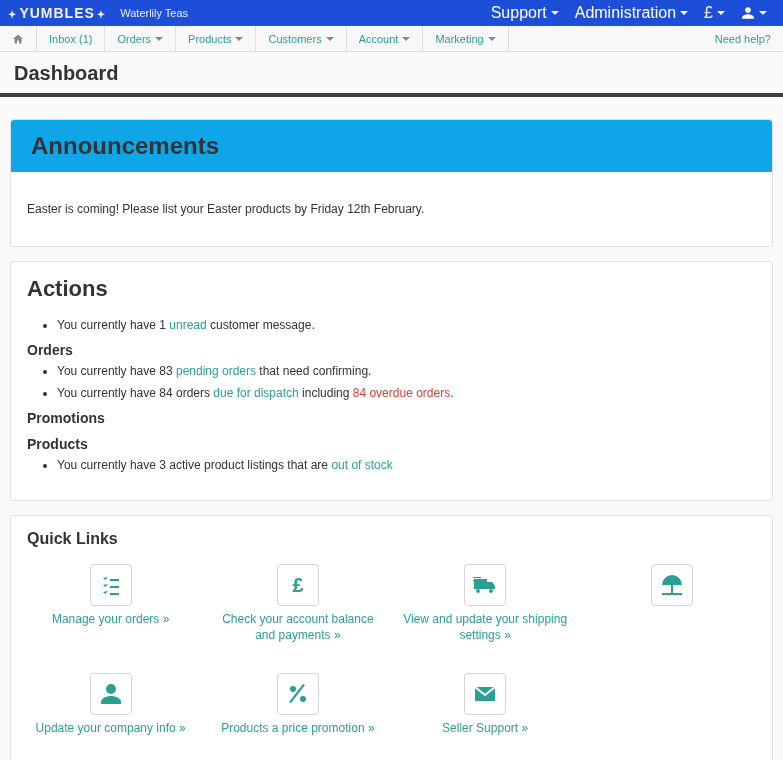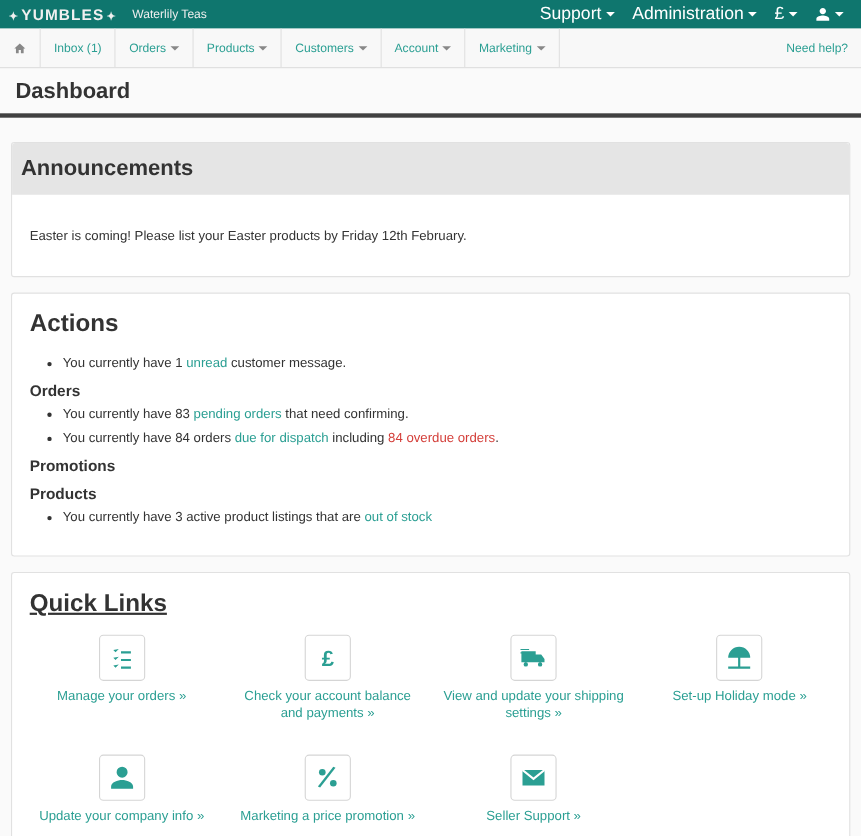--- a/index.html
+++ b/index.html
@@ -3,21 +3,21 @@
   <meta charset="utf-8">
   <style>
     * { box-sizing: border-box; margin: 0; padding: 0; }
     body {
       font-family: "Helvetica Neue", Helvetica, Arial, sans-serif;
       font-size: 13px;
       color: #333;
       background: #fafafa;
     }
     .topbar {
-      background: #0f766e;
+      background: #1d4ed8;
       height: 26px;
       display: flex;
       align-items: center;
       padding: 0 8px;
       color: #fff;
     }
     .logo {
       font-family: "Comic Sans MS", cursive, sans-serif;
       font-weight: bold;
       font-size: 14px;
@@ -46,21 +46,21 @@
       margin-left: 4px;
       border-left: 4px solid transparent;
       border-right: 4px solid transparent;
       border-top: 4px solid currentColor;
     }
     .user-icon-svg { width: 14px; height: 14px; fill: #fff; }
 
     .navbar {
       background: #f8f8f8;
       border-bottom: 1px solid #ddd;
-      height: 36px;
+      height: 26px;
       display: flex;
       align-items: stretch;
     }
     .nav-item {
       border-right: 1px solid #e0e0e0;
       padding: 0 12px;
       font-size: 11px;
       color: #2b9f93;
       display: flex;
       align-items: center;
@@ -88,23 +88,23 @@
     .panel {
       margin: 14px 10px;
       background: #fff;
       border: 1px solid #e1e1e1;
       border-radius: 3px;
     }
     .panel-announce {
       margin-top: 22px;
     }
     .announce-header {
-      background: #e5e5e5;
-      padding: 12px 8px;
-      font-size: 20px;
+      background: #0ea5e9;
+      padding: 12px 20px;
+      font-size: 24px;
       font-weight: bold;
       color: #333;
       border-top-left-radius: 3px;
       border-top-right-radius: 3px;
     }
     .announce-body {
       padding: 30px 16px;
       font-size: 12px;
       color: #333;
     }
@@ -133,24 +133,23 @@
       margin-bottom: 8px;
       color: #333;
     }
     .link-teal { color: #2b9f93; cursor: pointer; }
     .link-red { color: #d43f3a; cursor: pointer; }
 
     .quicklinks-body {
       padding: 14px 16px 24px;
     }
     .quicklinks-body h2 {
-      font-size: 22px;
+      font-size: 16px;
       font-weight: bold;
       margin-bottom: 16px;
-      text-decoration: underline;
     }
     .ql-grid {
       display: grid;
       grid-template-columns: repeat(4, 1fr);
       gap: 30px 20px;
     }
     .ql-item {
       text-align: center;
       cursor: pointer;
     }
@@ -303,41 +302,40 @@
         </div>
         <div class="ql-label">View and update your shipping settings »</div>
       </div>
 
       <div class="ql-item">
         <div class="ql-icon-box">
           <svg class="ql-icon-svg" viewBox="0 0 24 24">
               <path d="M12 2a10 10 0 00-10 10h20A10 10 0 0012 2zm-1 10v8h2v-8zM2 22h20v-2H2z"></path>
             </svg>
         </div>
-        <div class="ql-label">Set-up Holiday mode »</div>
       </div>
 
       <div class="ql-item">
         <div class="ql-icon-box">
           <svg class="ql-icon-svg" viewBox="0 0 24 24">
               <path d="M12 12a5 5 0 100-10 5 5 0 000 10zm0 2c-4 0-10 2-10 6v2h20v-2c0-4-6-6-10-6z"></path>
             </svg>
         </div>
         <div class="ql-label">Update your company info »</div>
       </div>
 
       <div class="ql-item">
         <div class="ql-icon-box">
           <svg class="ql-icon-svg" viewBox="0 0 24 24">
               <circle cx="7" cy="7" r="3"></circle>
               <circle cx="17" cy="17" r="3"></circle>
               <path d="M19 3L5 21l-2-1L17 2z"></path>
             </svg>
         </div>
-        <div class="ql-label">Marketing a price promotion »</div>
+        <div class="ql-label">Products a price promotion »</div>
       </div>
 
 
       <div class="ql-item">
         <div class="ql-icon-box">
           <svg class="ql-icon-svg" viewBox="0 0 24 24">
               <path d="M2 5h20v14H2z" fill="#2b9f93"></path>
               <path d="M2 5l10 8 10-8" fill="none" stroke="#fff" stroke-width="2"></path>
             </svg>
         </div>

